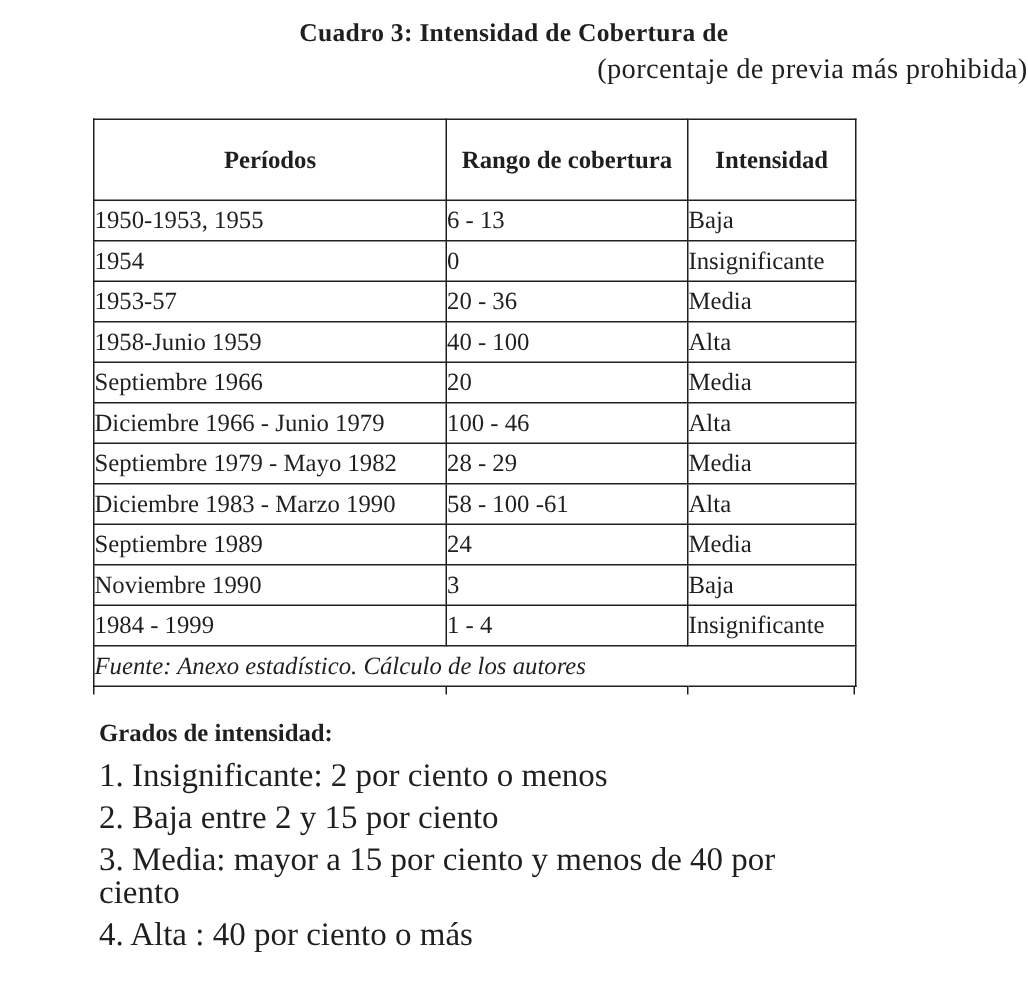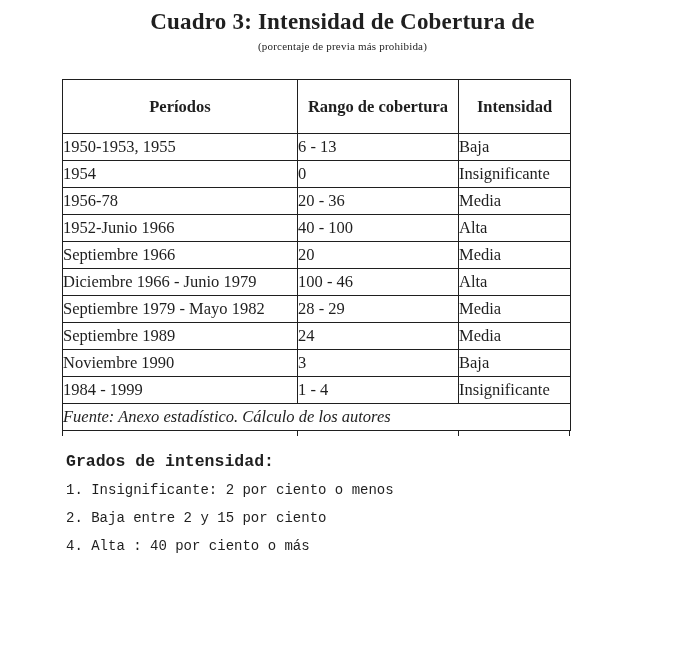--- a/index.html
+++ b/index.html
@@ -16,28 +16,29 @@
     height: 656px;
     background: #ffffff;
   }
   
   .title-block {
     padding-top: 9px;
     width: 685px;
     text-align: center;
   }
   .title-line {
-    font-size: 23px;
+    font-size: 17px;
     line-height: 25px;
     font-weight: bold;
     letter-spacing: 0.2px;
   }
   .title-line.subtitle {
     font-weight: normal;
-    font-size: 11px;
+    font-size: 19px;
+    text-align: right;
   }
   
   table.data-table {
     margin-left: 62px;
     margin-top: 20px;
     border-collapse: collapse;
     table-layout: fixed;
     width: 508px;
     border: 1px solid #1f1f1f;
   }
@@ -82,29 +83,28 @@
   }
   .stub.p0 { left: 0; }
   .stub.p1 { left: 235px; }
   .stub.p2 { left: 396px; }
   .stub.p3 { left: 507px; }
   
   .notes {
     margin-left: 66px;
     margin-top: 14px;
     width: 470px;
-    font-family: Liberation Mono, monospace;
   }
   .notes-heading {
     font-weight: bold;
     font-size: 16.5px;
     line-height: 22px;
   }
   .note-item {
-    font-size: 14px;
+    font-size: 22px;
     line-height: 22px;
     margin-top: 6px;
     white-space: pre-line;
   }
 </style>
 </head>
 <body>
 
 <div class="page">
 
@@ -131,43 +131,48 @@
         <td class="c1">1950-1953, 1955</td>
         <td class="c2">6 - 13</td>
         <td class="c3">Baja</td>
       </tr>
       <tr>
         <td class="c1">1954</td>
         <td class="c2">0</td>
         <td class="c3">Insignificante</td>
       </tr>
       <tr>
-        <td class="c1">1956-78</td>
+        <td class="c1">1953-57</td>
         <td class="c2">20 - 36</td>
         <td class="c3">Media</td>
       </tr>
       <tr>
-        <td class="c1">1952-Junio 1966</td>
+        <td class="c1">1958-Junio 1959</td>
         <td class="c2">40 - 100</td>
         <td class="c3">Alta</td>
       </tr>
       <tr>
         <td class="c1">Septiembre 1966</td>
         <td class="c2">20</td>
         <td class="c3">Media</td>
       </tr>
       <tr>
         <td class="c1">Diciembre 1966 - Junio 1979</td>
         <td class="c2">100 - 46</td>
         <td class="c3">Alta</td>
       </tr>
       <tr>
         <td class="c1">Septiembre 1979 - Mayo 1982</td>
         <td class="c2">28 - 29</td>
         <td class="c3">Media</td>
+      </tr>
+      <tr>
+        <td class="c1">Diciembre 1983 - Marzo 1990</td>
+        <td class="c2">58 - 100 -61</td>
+        <td class="c3">Alta</td>
       </tr>
       <tr>
         <td class="c1">Septiembre 1989</td>
         <td class="c2">24</td>
         <td class="c3">Media</td>
       </tr>
       <tr>
         <td class="c1">Noviembre 1990</td>
         <td class="c2">3</td>
         <td class="c3">Baja</td>
@@ -187,16 +192,18 @@
     <span class="stub p0"></span>
     <span class="stub p1"></span>
     <span class="stub p2"></span>
     <span class="stub p3"></span>
   </div>
 
   <div class="notes">
     <div class="notes-heading">Grados de intensidad:</div>
     <div class="note-item">1.  Insignificante:  2 por ciento o menos</div>
     <div class="note-item">2. Baja  entre 2 y 15 por ciento</div>
+    <div class="note-item">3. Media: mayor a  15 por ciento y menos de 40 por
+ciento</div>
     <div class="note-item">4. Alta : 40 por ciento o más</div>
   </div>
 
 </div>
 
 </body></html>

